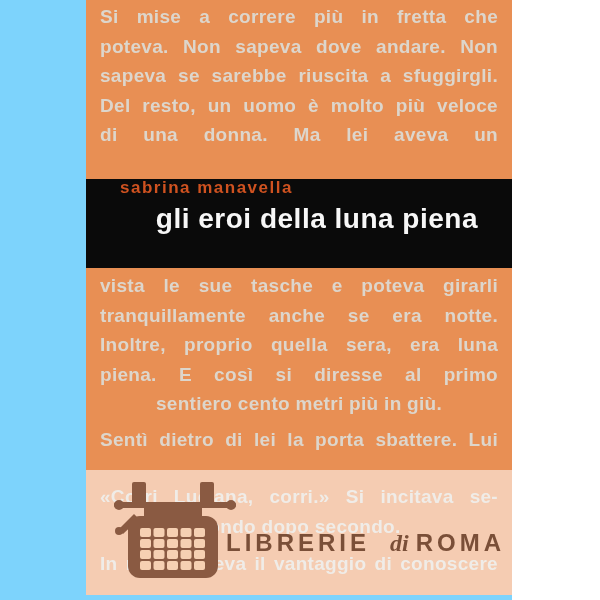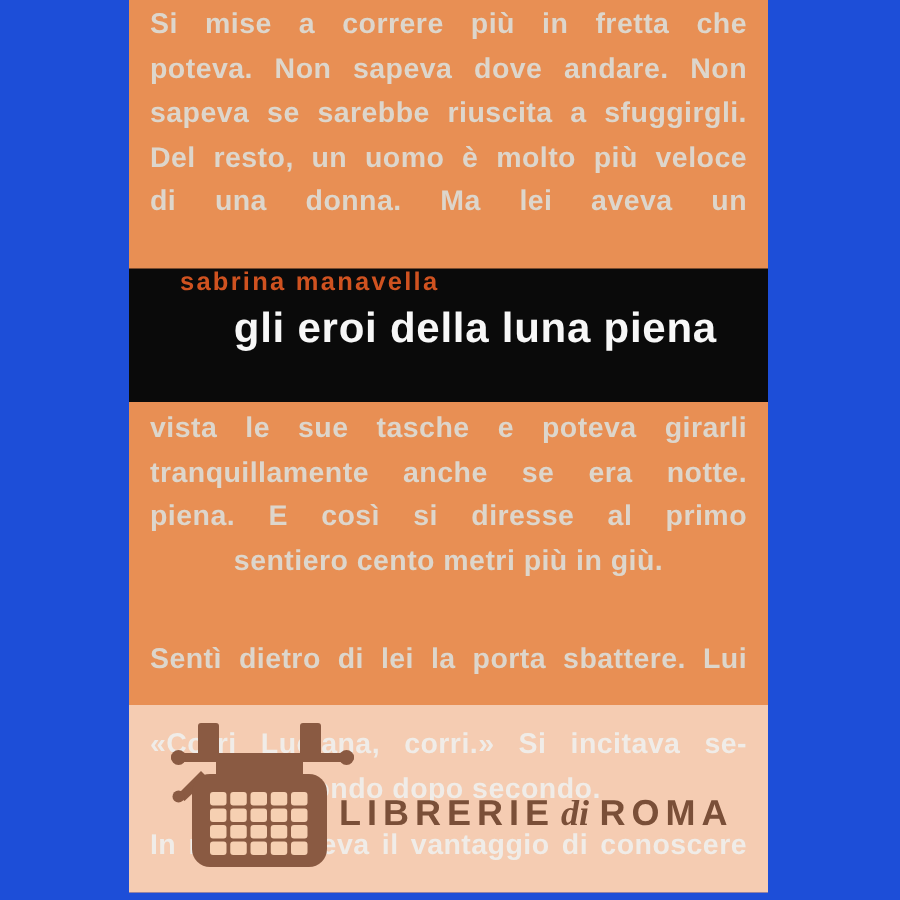--- a/index.html
+++ b/index.html
@@ -1,19 +1,19 @@
 <!DOCTYPE html>
 <html style="--c-cover-bg: #e88f54; --c-band-bg: #0a0a0a; --c-excerpt-text: #ddd6cc; --c-author-text: #cf5220; --c-title-text: #f7f7f7; --c-watermark-brown: #7a4f38; --c-watermark-icon: #8a5a42; --c-watermark-keys: #f6d0b2;"><head>
 <meta charset="utf-8">
 <style>
   * { margin: 0; padding: 0; box-sizing: border-box; }
   html, body { width: 600px; height: 600px; background: #ffffff; overflow: hidden; }
   body { font-family: "Liberation Sans", sans-serif; }
 
-  .stage { position: relative; width: 600px; height: 600px; background: #1d4ed8; }
+  .stage { position: relative; width: 512px; height: 600px; background: #7dd3fc; }
 
   .cover {
     position: absolute;
     left: 86px; top: 0; width: 426px; height: 595px;
     background: var(--c-cover-bg, #e88f54);
     overflow: hidden;
   }
 
   .para {
     position: absolute;
@@ -72,21 +72,21 @@
     white-space: nowrap;
   }
   .wm-caps {
     font-size: 24px; font-weight: 700; letter-spacing: 4px;
     line-height: 1;
   }
   .wm-di {
     font-family: "Liberation Serif", serif;
     font-style: italic; font-weight: 700;
     font-size: 24px; line-height: 1;
-    margin: 0 7px 0 4px;
+    margin: 0 7px 0 20px;
   }
 </style>
 </head>
 <body>
 
 <div class="stage">
   <div class="cover">
 
     <div class="para p1">
       <div class="jl">Si mise a correre più in fretta che</div>
@@ -97,20 +97,21 @@
     </div>
 
     <div class="band">
       <div class="author">sabrina manavella</div>
       <div class="title">gli eroi della luna piena</div>
     </div>
 
     <div class="para p2">
       <div class="jl">vista le sue tasche e poteva girarli</div>
       <div class="jl">tranquillamente anche se era notte.</div>
+      <div class="jl">Inoltre, proprio quella sera, era luna</div>
       <div class="jl">piena. E così si diresse al primo</div>
       <div class="ll">sentiero cento metri più in giù.</div>
     </div>
 
     <div class="para p3">
       <div class="jl">Sentì dietro di lei la porta sbattere. Lui</div>
     </div>
 
     <div class="para p4">
       <div class="jl">«Corri Luciana, corri.» Si incitava se-</div>

